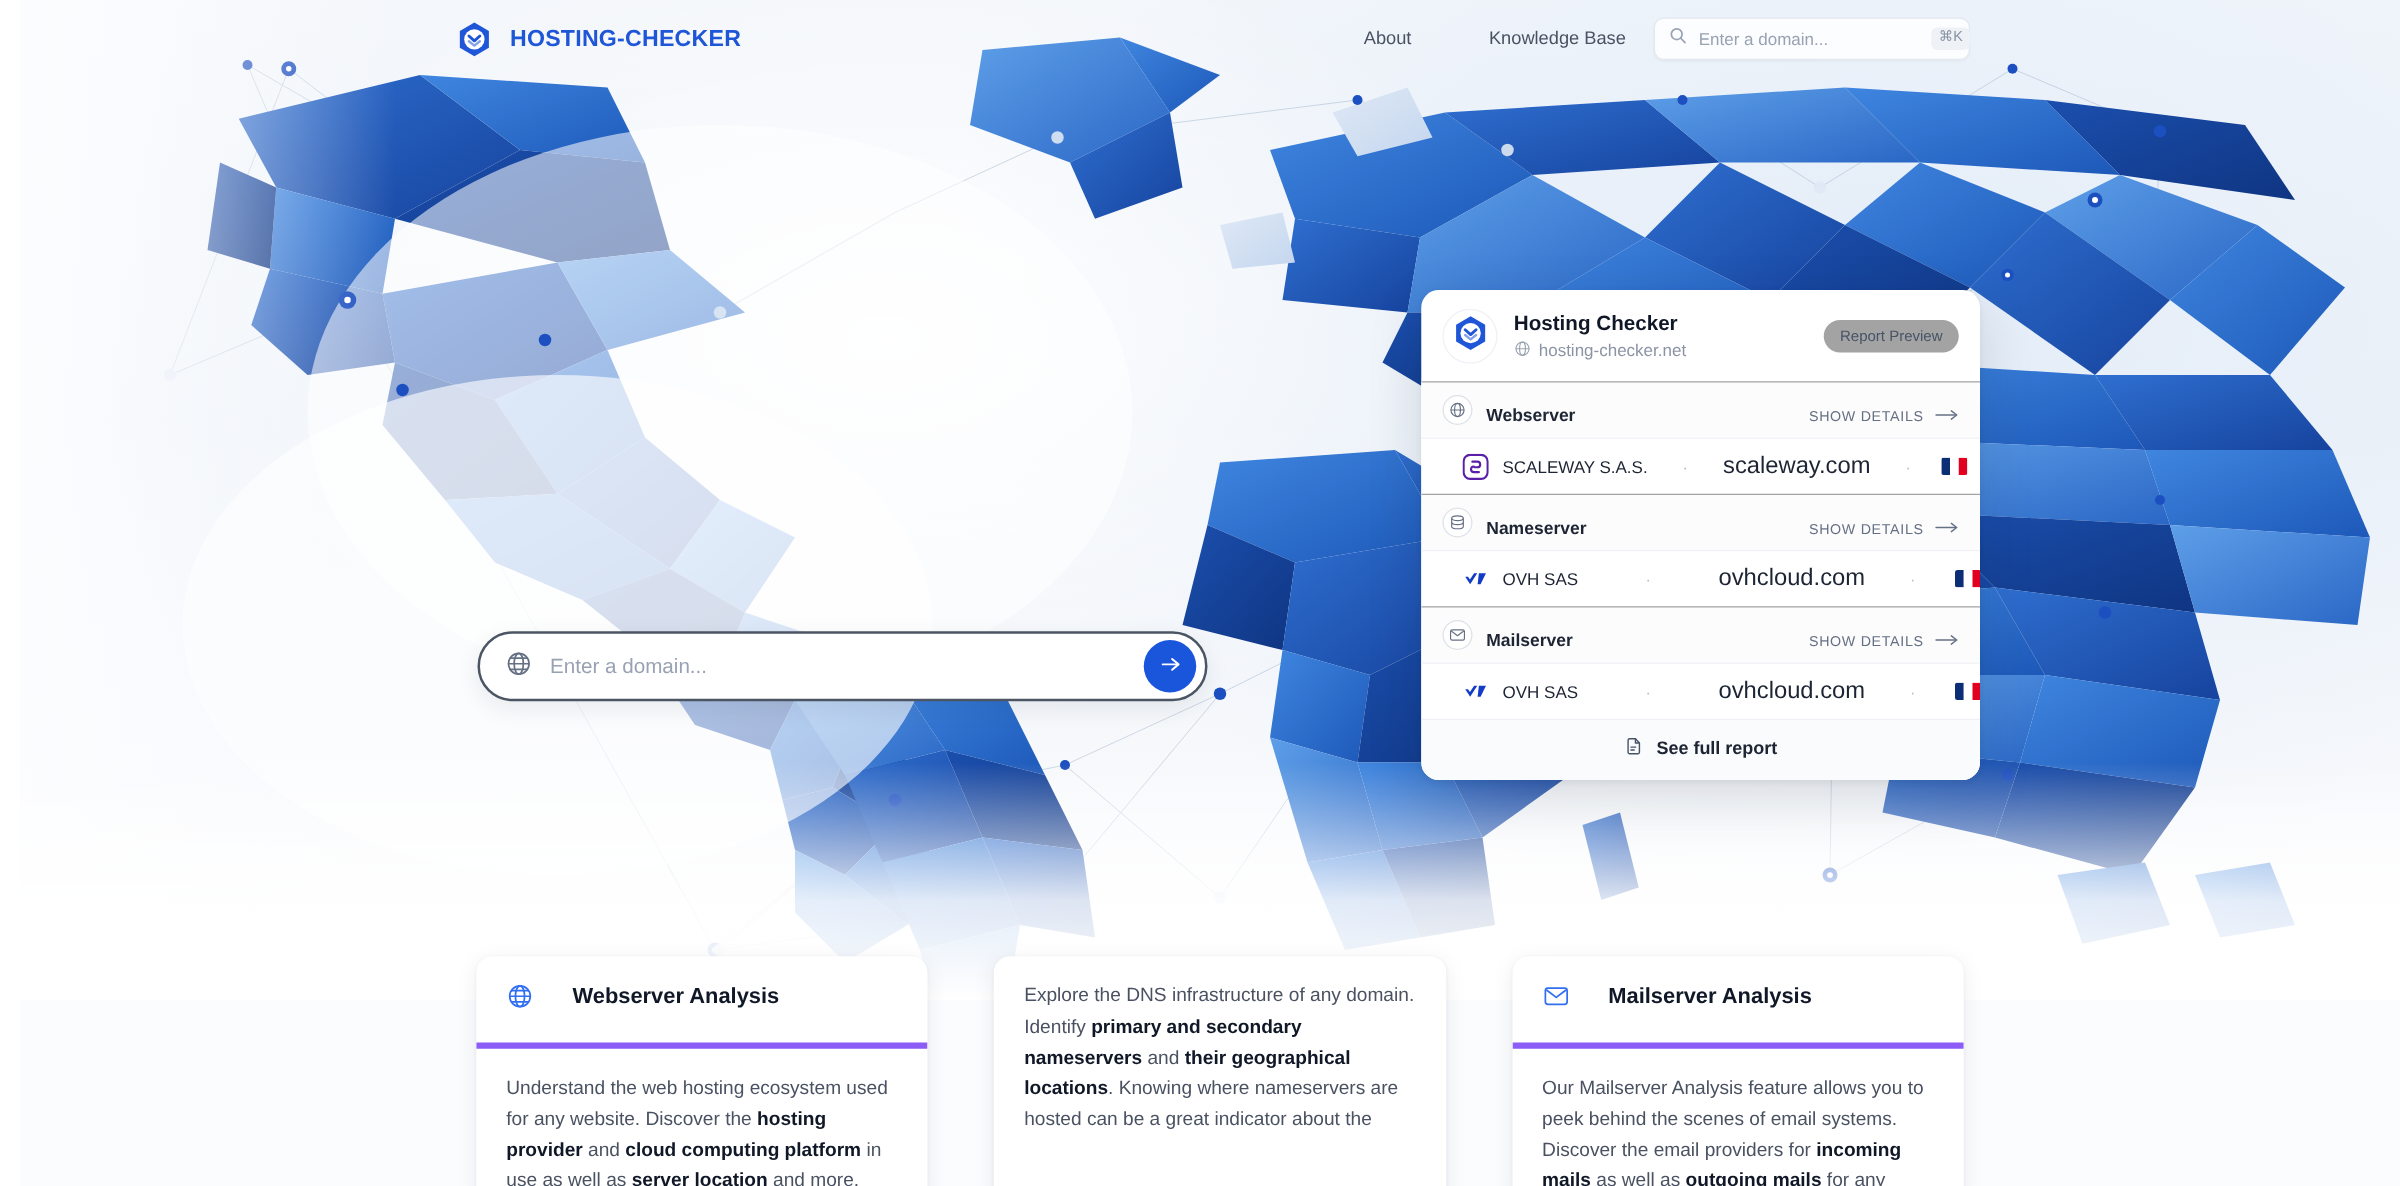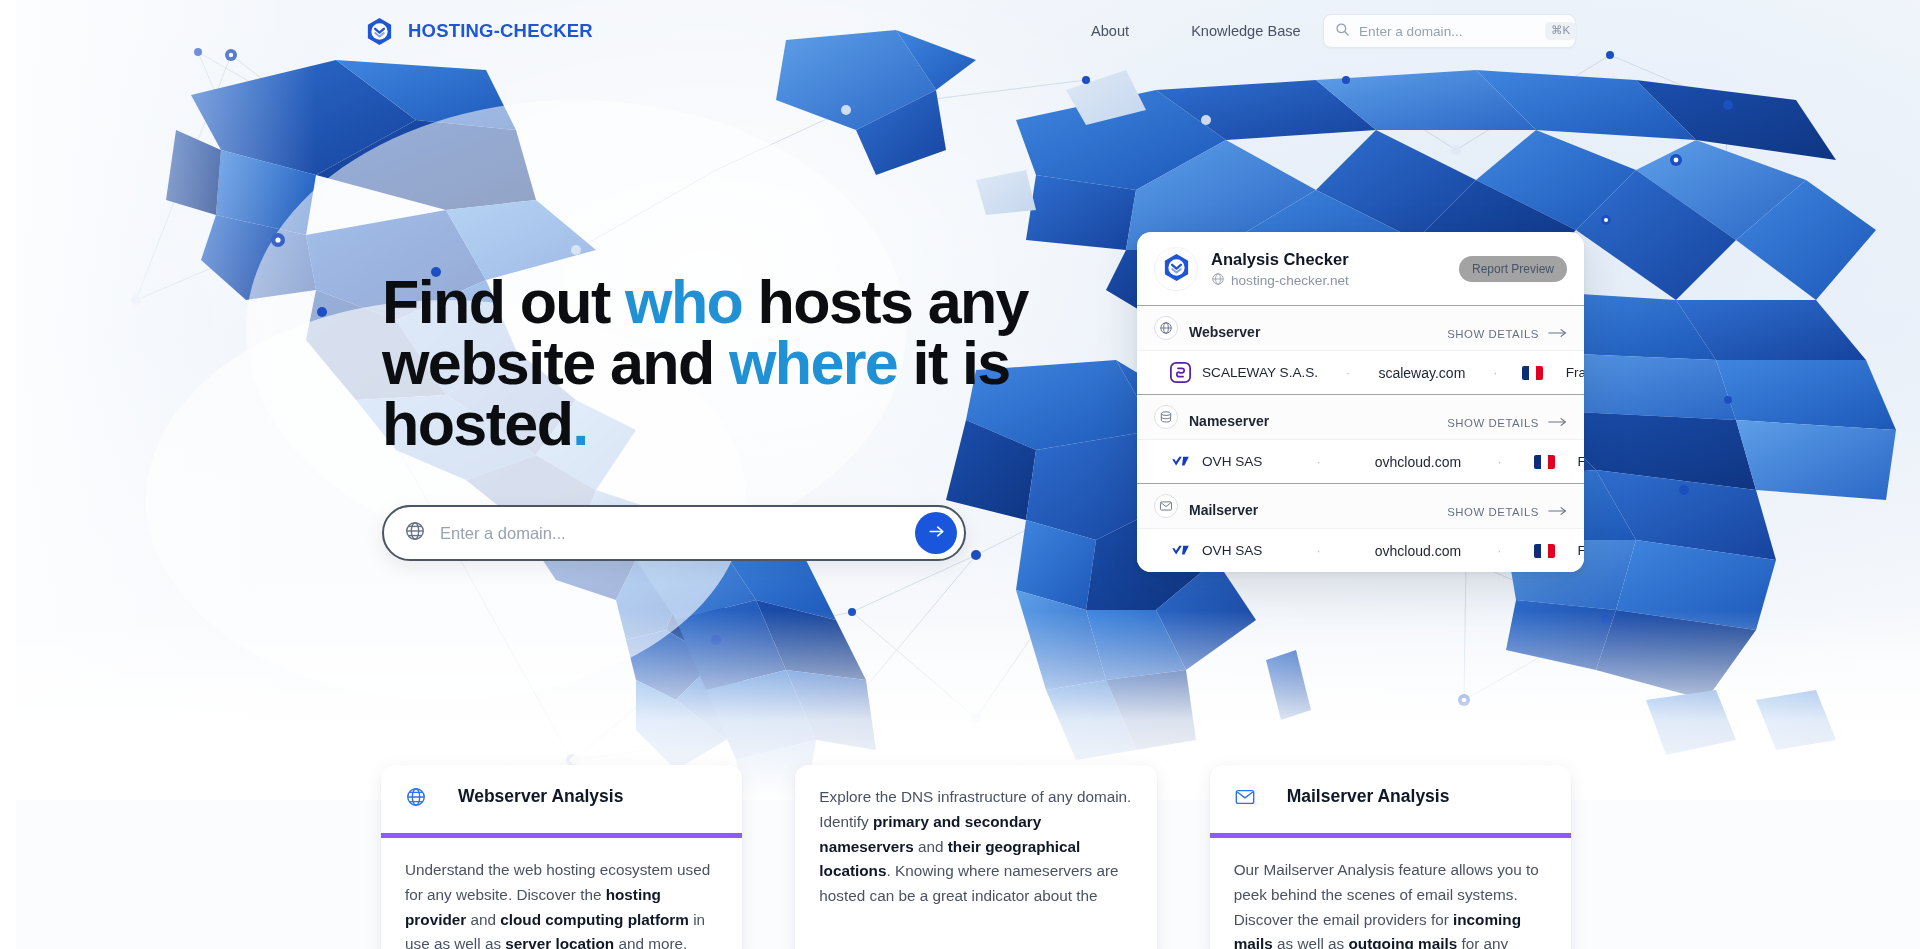--- a/index.html
+++ b/index.html
@@ -122,21 +122,21 @@
   .rc-show {
     display: flex; align-items: center; gap: 9px;
     font-size: 11.4px; letter-spacing: .55px; color: #667085; cursor: pointer; white-space: nowrap;
   }
   .rc-row {
     display: flex; align-items: center; padding: 11px 33px; border-top: 1px solid #eff1f5; background: #fff;
   }
   .rc-logo { width: 21px; height: 21px; flex: 0 0 21px; margin-right: 11px; }
   .rc-org { font-size: 13.6px; color: #1d2433; white-space: nowrap; }
   .rc-dot { color: #b6bcc8; font-size: 13px; padding: 0 4px; }
-  .rc-domain { font-size: 14px; color: #1d2433; white-space: nowrap; }
+  .rc-domain { font-size: 19px; color: #1d2433; white-space: nowrap; }
   .rc-country { display: flex; align-items: center; gap: 23px; font-size: 13.6px; color: #1d2433; white-space: nowrap; }
   .flag { width: 21px; height: 14px; display: inline-block; border-radius: 2px; overflow: hidden; }
   .rc-foot {
     display: flex; align-items: center; justify-content: center; gap: 10px;
     padding: 13px 0 15px; border-top: 1px solid #eff1f5; background: #fafbfc;
     font-size: 14.4px; font-weight: 600; color: #1d2433; cursor: pointer;
   }
 
   
   .features {
@@ -382,27 +382,20 @@
         <svg width="15" height="15" viewBox="0 0 20 20" fill="none" stroke="#98a2b3" stroke-width="1.8" stroke-linecap="round">
           <circle cx="8.5" cy="8.5" r="5.7"></circle>
             <line x1="12.8" y1="12.8" x2="17.4" y2="17.4"></line>
         </svg>
       </span>
       <input type="text" value="" placeholder="Enter a domain..." style="">
       <span class="kbd">⌘K</span>
     </div>
   </div>
 
-  <div class="hero-copy">
-    <h1 class="headline">
-      <span>Find out </span><span class="accent">who</span><span> hosts any</span><br>
-      <span>website and </span><span class="accent">where</span><span> it is</span><br>
-      <span>hosted</span><span class="accent">.</span>
-    </h1>
-  </div>
 
   <div class="hero-search">
     <span>
       <svg width="22" height="22" viewBox="0 0 24 24" fill="none" stroke="#667085" stroke-width="1.5">
         <circle cx="12" cy="12" r="9"></circle>
         <ellipse cx="12" cy="12" rx="4" ry="9"></ellipse>
         <line x1="3" y1="12" x2="21" y2="12"></line>
         <line x1="4.6" y1="7" x2="19.4" y2="7"></line>
         <line x1="4.6" y1="17" x2="19.4" y2="17"></line>
       </svg>
@@ -424,21 +417,21 @@
         <span>
           <svg width="31" height="31" viewBox="0 0 32 32" xmlns="http://www.w3.org/2000/svg">
             <polygon points="16,2 28,9 28,23 16,30 4,23 4,9" fill="#1f56d8"></polygon>
             <circle cx="16" cy="16" r="8.4" fill="#ffffff"></circle>
             <path d="M11.5 13.2 L16 17.2 L20.5 13.2" fill="none" stroke="#1f56d8" stroke-width="2.4" stroke-linecap="round" stroke-linejoin="round"></path>
             <path d="M11.5 17.6 L16 21.2 L20.5 17.6" fill="none" stroke="#1f56d8" stroke-width="2" stroke-linecap="round" stroke-linejoin="round" opacity=".55"></path>
           </svg>
         </span>
       </div>
       <div class="rc-titles">
-        <div class="rc-title">Analysis Checker</div>
+        <div class="rc-title">Hosting Checker</div>
         <div class="rc-sub">
           <span>
             <svg width="14" height="14" viewBox="0 0 24 24" fill="none" stroke="#9aa3b2" stroke-width="1.6">
               <circle cx="12" cy="12" r="9"></circle>
                 <ellipse cx="12" cy="12" rx="4" ry="9"></ellipse>
                 <line x1="3" y1="12" x2="21" y2="12"></line>
             </svg>
           </span>
           <span>hosting-checker.net</span>
         </div>
@@ -567,20 +560,31 @@
           <svg width="21" height="14" viewBox="0 0 21 14">
               <rect width="7" height="14" fill="#0b2e75"></rect>
               <rect x="7" width="7" height="14" fill="#ffffff"></rect>
               <rect x="14" width="7" height="14" fill="#e1001f"></rect>
             </svg>
         </span>
         <span>France</span>
       </span>
     </div>
 
+    <div class="rc-foot">
+      <span>
+        <svg width="16" height="16" viewBox="0 0 24 24" fill="none" stroke="#475467" stroke-width="1.7" stroke-linejoin="round" stroke-linecap="round">
+          <path d="M14 3H7a1.8 1.8 0 0 0-1.8 1.8v14.4A1.8 1.8 0 0 0 7 21h10a1.8 1.8 0 0 0 1.8-1.8V8z"></path>
+          <polyline points="14,3 14,8 18.8,8"></polyline>
+            <line x1="8.6" y1="13" x2="14.4" y2="13"></line>
+            <line x1="8.6" y1="16.5" x2="12.6" y2="16.5"></line>
+        </svg>
+      </span>
+      <span>See full report</span>
+    </div>
   </div>
 
   <div class="features">
 
     <div class="f-card">
       <div class="f-head">
         <span>
           <svg width="22" height="22" viewBox="0 0 24 24" fill="none" stroke="#2f6ff0" stroke-width="1.5">
             <circle cx="12" cy="12" r="9"></circle>
               <ellipse cx="12" cy="12" rx="4" ry="9"></ellipse>

